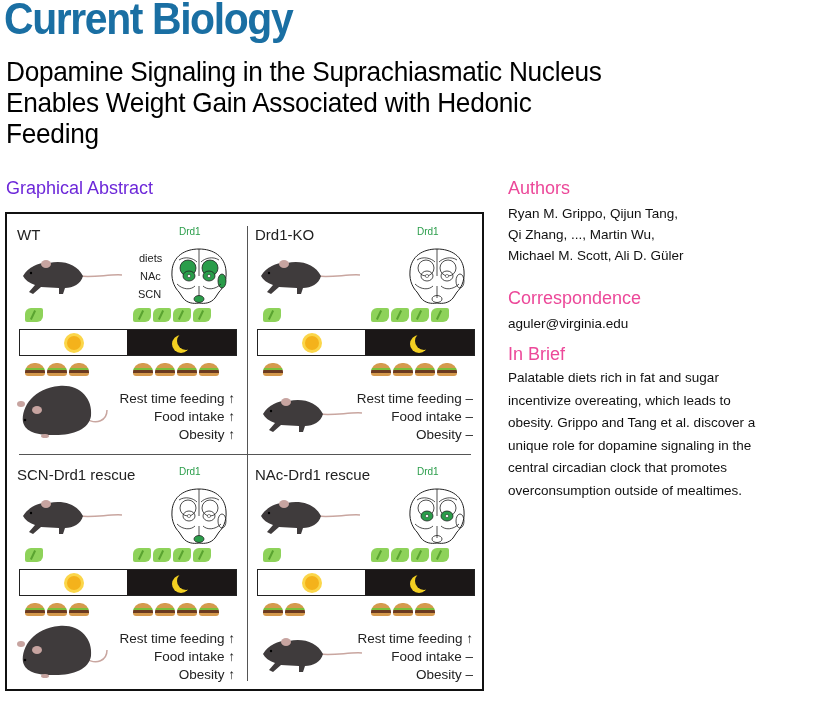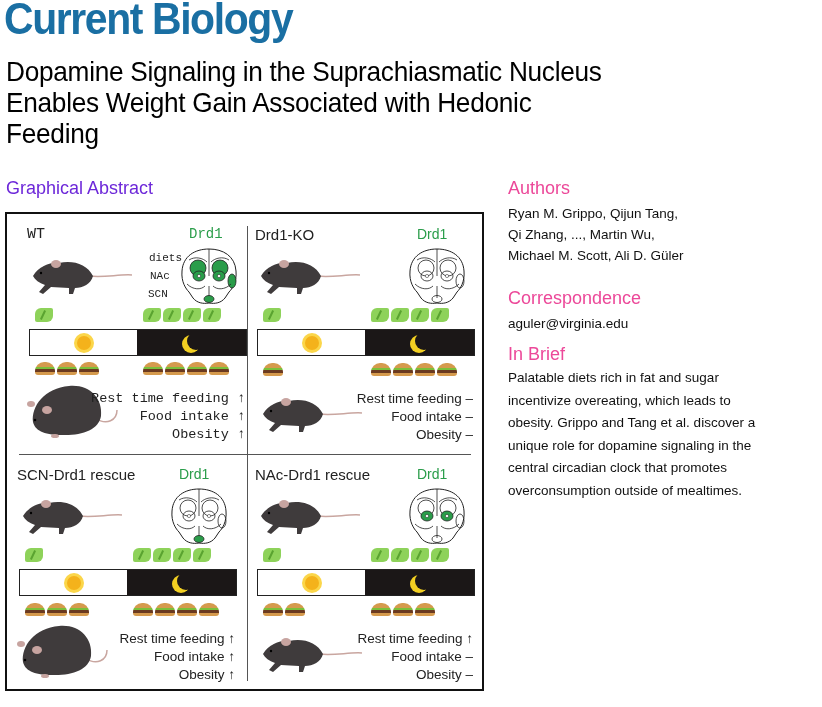--- a/index.html
+++ b/index.html
@@ -6,21 +6,21 @@
   body{width:822px;height:707px;position:relative;overflow:hidden;font-family:"Liberation Sans",sans-serif;color:#111;}
   .journal{position:absolute;left:4px;top:-6px;font-size:44px;font-weight:bold;color:#1a6fa3;letter-spacing:-1.5px;transform:scaleX(0.93);transform-origin:left top;white-space:nowrap;}
   .title{position:absolute;left:6px;top:56px;width:816px;font-size:28.5px;font-weight:normal;line-height:31px;color:#000;letter-spacing:-0.3px;}
   .title div{white-space:nowrap;transform:scaleX(0.92);transform-origin:left top;}
   .ga-head{position:absolute;left:6px;top:178px;font-size:18px;color:#6d28d9;}
   .ga-box{position:absolute;left:5px;top:212px;width:479px;height:479px;border:2px solid #111;box-sizing:border-box;}
   .vdiv{position:absolute;left:240px;top:12px;width:1px;height:455px;background:#555;}
   .hdiv{position:absolute;left:12px;top:240px;width:452px;height:1px;background:#555;}
   .panel{position:absolute;width:240px;height:240px;}
   .p-label{position:absolute;left:10px;top:12px;font-size:15px;color:#222;white-space:nowrap;}
-  .p-drd1{position:absolute;left:172px;top:12px;font-size:14px;color:#2a9d4a;}
+  .p-drd1{position:absolute;left:172px;top:12px;font-size:10px;color:#2a9d4a;}
   .brain{position:absolute;left:160px;top:32px;width:64px;height:60px;}
   .brain-lbl{position:absolute;font-size:11px;color:#222;}
   .mouse{position:absolute;}
   .greens{position:absolute;top:94px;height:16px;}
   .leaf{display:inline-block;width:18px;height:14px;margin-right:2px;background:#8ed25a;border-radius:6px 2px 6px 2px;position:relative;}
   .leaf::after{content:"";position:absolute;left:7px;top:2px;width:2px;height:10px;background:#5aa330;transform:rotate(25deg);}
   .daybar{position:absolute;left:12px;top:115px;width:218px;height:27px;border:1px solid #222;box-sizing:border-box;display:flex;}
   .day{flex:0 0 107px;background:#fff;display:flex;align-items:center;justify-content:center;}
   .night{flex:1;background:#1b1717;display:flex;align-items:center;justify-content:center;}
   .sun{width:14px;height:14px;border-radius:50%;background:#f4b21b;box-shadow:0 0 0 3px #fbd64a;}
@@ -41,21 +41,21 @@
   <div>Dopamine Signaling in the Suprachiasmatic Nucleus</div>
   <div>Enables Weight Gain Associated with Hedonic</div>
   <div>Feeding</div>
 </div>
 
 <div class="ga-head">Graphical Abstract</div>
 
 <div class="ga-box">
   <div class="vdiv"></div>
   <div class="hdiv"></div>
-<div class="panel" style="left: 10px; top: 0px; font-family: Liberation Mono, monospace;">
+<div class="panel" style="left: 0px; top: 0px;">
       <span class="p-label">WT</span>
       <span class="p-drd1">Drd1</span>
       <div class="mouse" style="left:12px;top:40px;">
       <svg width="105" height="45" viewBox="0 0 105 45">
         <path d="M60 22 C75 24 90 20 103 21" fill="none" stroke="#c9a6a0" stroke-width="1.5"></path>
         <path d="M4 22 C10 12 22 8 30 9 C44 6 58 10 64 22 C62 30 54 34 46 34 L44 40 L40 40 L40 34 L22 33 L14 40 L10 38 L16 31 C10 29 6 26 4 22 Z" fill="#3f3b3c"></path>
         <ellipse cx="27" cy="10" rx="5" ry="4" fill="#c7a4a0"></ellipse>
         <circle cx="12" cy="19" r="1.2" fill="#000"></circle>
       </svg></div>
       <div class="brain"><svg viewBox="0 0 64 60" width="64" height="60">

